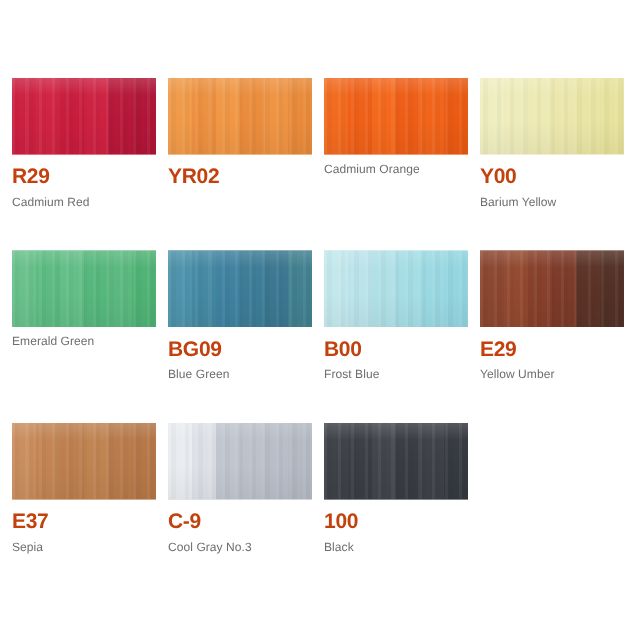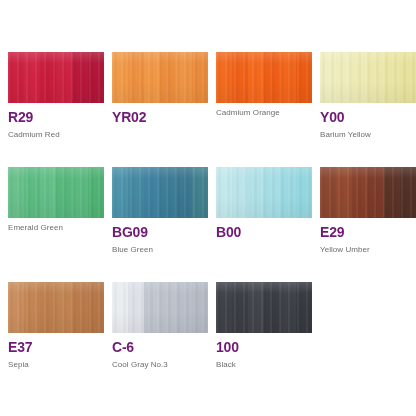--- a/index.html
+++ b/index.html
@@ -77,21 +77,21 @@
         rgba(0,0,0,0.028) 5px,
         rgba(255,255,255,0.0) 5px,
         rgba(255,255,255,0.0) 9px);
     pointer-events: none;
   }
 
   .swatch-code {
     margin-top: 7px;
     font-size: 14px;
     font-weight: bold;
-    color: #701a75;
+    color: #c2410c;
     letter-spacing: -0.2px;
     line-height: 15px;
   }
 
   .swatch-name {
     margin-top: 5px;
     font-size: 8px;
     font-weight: normal;
     color: #6d6d6d;
     line-height: 10px;
@@ -203,20 +203,21 @@
             <div class="band" style="left: 16.6667%; width: 16.6667%; background: rgb(186, 228, 234);"></div>
             <div class="band" style="left: 33.3333%; width: 16.6667%; background: rgb(176, 224, 231);"></div>
             <div class="band" style="left: 50%; width: 16.6667%; background: rgb(165, 221, 229);"></div>
             <div class="band" style="left: 66.6667%; width: 16.6667%; background: rgb(155, 217, 226);"></div>
             <div class="band" style="left: 83.3333%; width: 16.6667%; background: rgb(147, 214, 224);"></div>
           </div>
           <div class="streaks"></div>
           <div class="sheen"></div>
         </div>
         <div class="swatch-code">B00</div>
+        <div class="swatch-name">Frost Blue</div>
       </div>
       <div class="swatch-cell">
         <div class="swatch-chip" style="background: rgb(138, 67, 44);">
           <div class="bands">
             <div class="band" style="left: 0%; width: 16.6667%; background: rgb(139, 70, 48);"></div>
             <div class="band" style="left: 16.6667%; width: 16.6667%; background: rgb(146, 73, 47);"></div>
             <div class="band" style="left: 33.3333%; width: 16.6667%; background: rgb(134, 63, 42);"></div>
             <div class="band" style="left: 50%; width: 16.6667%; background: rgb(124, 58, 40);"></div>
             <div class="band" style="left: 66.6667%; width: 16.6667%; background: rgb(92, 50, 38);"></div>
             <div class="band" style="left: 83.3333%; width: 16.6667%; background: rgb(82, 48, 37);"></div>
@@ -249,21 +250,21 @@
             <div class="band" style="left: 0%; width: 16.6667%; background: rgb(233, 236, 240);"></div>
             <div class="band" style="left: 16.6667%; width: 16.6667%; background: rgb(221, 225, 231);"></div>
             <div class="band" style="left: 33.3333%; width: 16.6667%; background: rgb(192, 197, 206);"></div>
             <div class="band" style="left: 50%; width: 16.6667%; background: rgb(188, 193, 202);"></div>
             <div class="band" style="left: 66.6667%; width: 16.6667%; background: rgb(184, 189, 199);"></div>
             <div class="band" style="left: 83.3333%; width: 16.6667%; background: rgb(180, 185, 195);"></div>
           </div>
           <div class="streaks"></div>
           <div class="sheen"></div>
         </div>
-        <div class="swatch-code">C-6</div>
+        <div class="swatch-code">C-9</div>
         <div class="swatch-name">Cool Gray No.3</div>
       </div>
       <div class="swatch-cell">
         <div class="swatch-chip" style="background: rgb(60, 64, 69);">
           <div class="bands">
             <div class="band" style="left: 0%; width: 16.6667%; background: rgb(62, 66, 72);"></div>
             <div class="band" style="left: 16.6667%; width: 16.6667%; background: rgb(58, 62, 68);"></div>
             <div class="band" style="left: 33.3333%; width: 16.6667%; background: rgb(65, 69, 75);"></div>
             <div class="band" style="left: 50%; width: 16.6667%; background: rgb(56, 60, 66);"></div>
             <div class="band" style="left: 66.6667%; width: 16.6667%; background: rgb(61, 65, 71);"></div>

